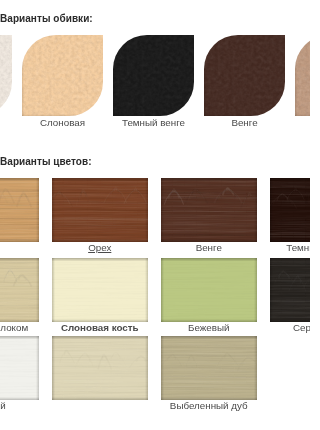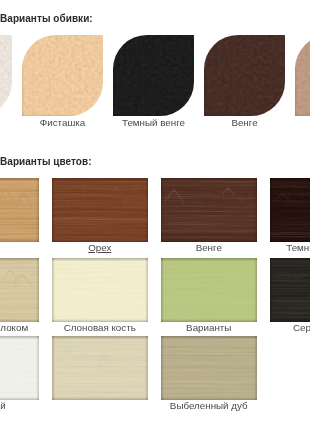--- a/index.html
+++ b/index.html
@@ -74,21 +74,21 @@
         </svg>
         <div class="leather-edge"></div>
       </div>
       <div class="leather" style="left: 22px; top: 34.5px; width: 81px; height: 81.5px; background: rgb(245, 205, 159);">
         <svg class="tex" width="81" height="81.5" opacity="1.00">
           <rect width="100%" height="100%" filter="url(#fLeatherHi)" fill="#fff"></rect>
           <rect width="100%" height="100%" filter="url(#fLeather)" fill="#000"></rect>
         </svg>
         <div class="leather-edge"></div>
       </div>
-      <div class="lbl" style="left: 2px; top: 117.2px; width: 121px;">Фисташка</div>
+      <div class="lbl" style="left: 2px; top: 117.2px; width: 121px;">Слоновая</div>
       <div class="leather" style="left: 113px; top: 34.5px; width: 81px; height: 81.5px; background: rgb(26, 26, 26);">
         <svg class="tex" width="81" height="81.5" opacity="0.45">
           <rect width="100%" height="100%" filter="url(#fLeatherHi)" fill="#fff"></rect>
           <rect width="100%" height="100%" filter="url(#fLeather)" fill="#000"></rect>
         </svg>
         <div class="leather-edge"></div>
       </div>
       <div class="lbl" style="left: 93px; top: 117.2px; width: 121px;">Темный венге</div>
       <div class="leather" style="left: 204px; top: 34.5px; width: 81px; height: 81.5px; background: rgb(69, 42, 34);">
         <svg class="tex" width="81" height="81.5" opacity="0.60">
@@ -817,21 +817,21 @@
           <path d="M 0 22.8 C 28.9 22.1, 67.5 23.5, 96.5 22.8" fill="none" stroke="#fff" stroke-width="0.68" opacity="0.003"></path>
           <path d="M 0 35.2 C 28.9 33.3, 67.5 37.0, 96.5 35.2" fill="none" stroke="#000" stroke-width="0.80" opacity="0.003"></path>
           <path d="M 0 2.1 C 28.9 1.5, 67.5 2.7, 96.5 2.1" fill="none" stroke="#fff" stroke-width="0.36" opacity="0.004"></path>
         </svg>
         <svg class="tex" width="96.5" height="63.5" opacity="0.34">
           <rect width="100%" height="100%" filter="url(#fWoodHi)" fill="#fff"></rect>
           <rect width="100%" height="100%" filter="url(#fWood)" fill="#000"></rect>
         </svg>
         <div class="wood-edge"></div>
       </div>
-      <div class="lbl" style="left: 31.5px; top: 322.2px; width: 136.5px;">Слоновая кость</div>
+      <div class="lbl" style="left: 31.5px; top: 322.2px; width: 136.5px; font-weight: bold;">Слоновая кость</div>
       <div class="wood" style="left: 160.5px; top: 258px; width: 96.5px; height: 63.5px; background: rgb(186, 200, 130);">
         <svg class="tex" width="96.5" height="63.5">
           <path d="M 0 29.9 C 28.9 29.3, 67.5 30.6, 96.5 29.9" fill="none" stroke="#fff" stroke-width="0.53" opacity="0.004"></path>
           <path d="M 0 22.3 C 28.9 20.6, 67.5 24.0, 96.5 22.3" fill="none" stroke="#000" stroke-width="0.71" opacity="0.003"></path>
           <path d="M 0 7.2 C 28.9 6.0, 67.5 8.4, 96.5 7.2" fill="none" stroke="#000" stroke-width="0.65" opacity="0.003"></path>
           <path d="M 0 49.5 C 28.9 47.7, 67.5 51.2, 96.5 49.5" fill="none" stroke="#000" stroke-width="0.51" opacity="0.006"></path>
           <path d="M 0 14.4 C 28.9 12.8, 67.5 15.9, 96.5 14.4" fill="none" stroke="#000" stroke-width="1.09" opacity="0.005"></path>
           <path d="M 0 15.3 C 28.9 13.4, 67.5 17.2, 96.5 15.3" fill="none" stroke="#000" stroke-width="0.70" opacity="0.006"></path>
           <path d="M 0 55.0 C 28.9 54.2, 67.5 55.7, 96.5 55.0" fill="none" stroke="#000" stroke-width="0.75" opacity="0.004"></path>
           <path d="M 0 29.6 C 28.9 28.7, 67.5 30.4, 96.5 29.6" fill="none" stroke="#000" stroke-width="0.57" opacity="0.002"></path>
@@ -917,21 +917,21 @@
           <path d="M 0 52.8 C 28.9 51.5, 67.5 54.1, 96.5 52.8" fill="none" stroke="#fff" stroke-width="0.54" opacity="0.004"></path>
           <path d="M 0 30.2 C 28.9 29.6, 67.5 30.8, 96.5 30.2" fill="none" stroke="#000" stroke-width="0.76" opacity="0.004"></path>
           <path d="M 0 16.1 C 28.9 15.4, 67.5 16.7, 96.5 16.1" fill="none" stroke="#000" stroke-width="0.86" opacity="0.002"></path>
         </svg>
         <svg class="tex" width="96.5" height="63.5" opacity="0.33">
           <rect width="100%" height="100%" filter="url(#fWoodHi)" fill="#fff"></rect>
           <rect width="100%" height="100%" filter="url(#fWood)" fill="#000"></rect>
         </svg>
         <div class="wood-edge"></div>
       </div>
-      <div class="lbl" style="left: 140.5px; top: 322.2px; width: 136.5px;">Варианты</div>
+      <div class="lbl" style="left: 140.5px; top: 322.2px; width: 136.5px;">Бежевый</div>
       <div class="wood" style="left: 269.5px; top: 258px; width: 96.5px; height: 63.5px; background: rgb(40, 36, 32);">
         <svg class="tex" width="96.5" height="63.5">
           <path d="M 12.7 15.5 Q 12.0 9.0 15.6 15.5" fill="none" stroke="#fff" stroke-width="1.40" opacity="0.015"></path>
           <path d="M 10.6 18.0 Q 12.0 7.6 17.6 18.0" fill="none" stroke="#000" stroke-width="1.73" opacity="0.012"></path>
           <path d="M 8.6 20.5 Q 12.0 6.1 19.7 20.5" fill="none" stroke="#fff" stroke-width="1.82" opacity="0.030"></path>
           <path d="M 6.6 22.9 Q 12.0 4.7 21.7 22.9" fill="none" stroke="#000" stroke-width="1.23" opacity="0.021"></path>
           <path d="M 4.5 25.4 Q 12.0 3.3 23.8 25.4" fill="none" stroke="#fff" stroke-width="0.96" opacity="0.025"></path>
           <path d="M 2.5 27.9 Q 12.0 1.9 25.8 27.9" fill="none" stroke="#000" stroke-width="1.85" opacity="0.016"></path>
           <path d="M 25.8 20.6 Q 28.4 14.1 28.7 20.6" fill="none" stroke="#fff" stroke-width="1.39" opacity="0.019"></path>
           <path d="M 24.6 22.7 Q 28.4 12.9 29.8 22.7" fill="none" stroke="#000" stroke-width="1.51" opacity="0.013"></path>

